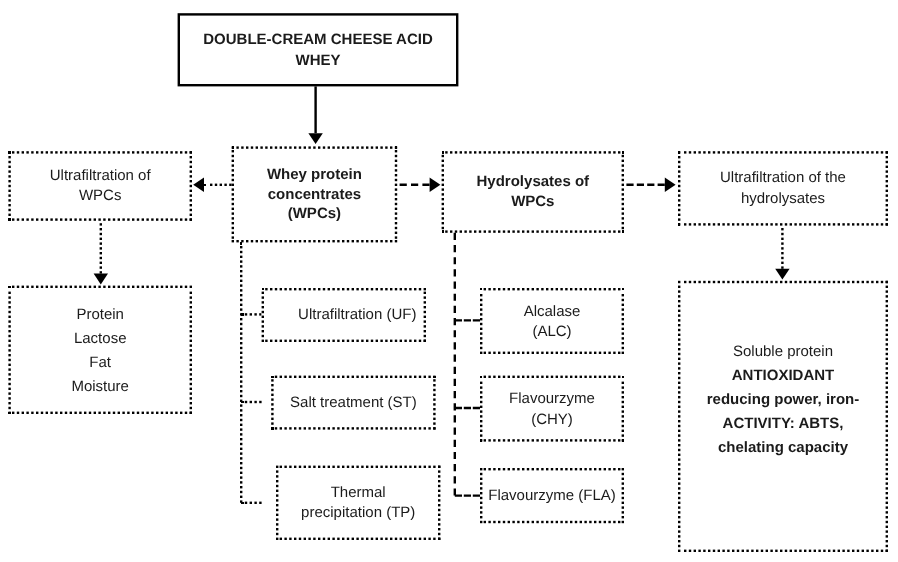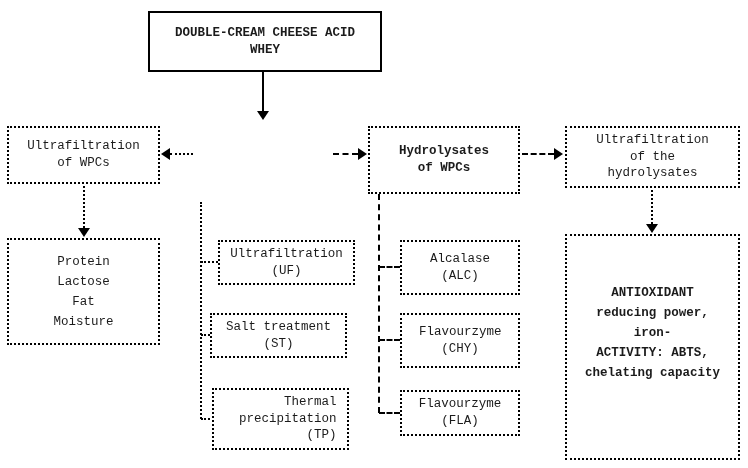--- a/index.html
+++ b/index.html
@@ -1,19 +1,19 @@
 <!DOCTYPE html>
 <html><head>
 <meta charset="utf-8">
 <style>
   * { margin:0; padding:0; box-sizing:border-box; }
   html,body { background:#ffffff; }
   .canvas {
     position:relative; width:748px; height:468px; background:#ffffff;
-    font-family:Liberation Mono, monospace; color:#1b1b1b; overflow:hidden;
+    font-family:Liberation Sans, sans-serif; color:#1b1b1b; overflow:hidden;
   }
   .box {
     position:absolute; border:2px dotted #000; background:#fff;
     display:flex; flex-direction:column; align-items:center; justify-content:center;
     text-align:center; font-size:12.5px; line-height:1.35;
   }
   .box.solid { border-style:solid; }
   .box.bold  { font-weight:bold; }
   .lines { line-height:1.6; }
   .b { font-weight:bold; }
@@ -34,20 +34,23 @@
 
 <div class="canvas">
 
   <div class="box solid bold" style="left:148px; top:11px; width:234px; height:61px; padding:4px 12px;">
     <span>DOUBLE-CREAM CHEESE ACID WHEY</span>
   </div>
 
   <div class="conn v-solid" style="left:262px; top:72px; height:39px;"></div>
   <div class="arrowhead ah-down" style="left:257px; top:111px;"></div>
 
+  <div class="box bold" style="left:193px; top:122px; width:138px; height:80px; padding:4px 20px;">
+    <span>Whey protein concentrates (WPCs)</span>
+  </div>
 
   <div class="conn h-dotted" style="left:170px; top:153px; width:23px;"></div>
   <div class="arrowhead ah-left" style="left:161px; top:148px;"></div>
 
   <div class="box" style="left:7px; top:126px; width:153px; height:58px; padding:4px 18px;">
     <span>Ultrafiltration of WPCs</span>
   </div>
 
   <div class="conn v-dotted" style="left:83px; top:186px; height:42px;"></div>
   <div class="arrowhead ah-down" style="left:78px; top:228px;"></div>
@@ -70,38 +73,39 @@
   <div class="arrowhead ah-right" style="left:554px; top:148px;"></div>
 
   <div class="box" style="left:565px; top:126px; width:175px; height:62px; padding:4px 20px;">
     <span>Ultrafiltration of the hydrolysates</span>
   </div>
 
   <div class="conn v-dotted" style="left:651px; top:190px; height:34px;"></div>
   <div class="arrowhead ah-down" style="left:646px; top:224px;"></div>
 
   <div class="box lines" style="left:565px; top:234px; width:175px; height:226px; padding:8px 8px 36px 8px;">
+    <div>Soluble protein</div>
     <div class="b">ANTIOXIDANT</div>
     <div class="b">reducing power, iron-</div>
     <div class="b">ACTIVITY: ABTS,</div>
     <div class="b">chelating capacity</div>
   </div>
 
   <div class="conn v-dotted" style="left:200px; top:202px; height:217px;"></div>
   <div class="conn h-dotted" style="left:201px; top:261px; width:17px;"></div>
   <div class="conn h-dotted" style="left:201px; top:334px; width:17px;"></div>
   <div class="conn h-dotted" style="left:201px; top:418px; width:17px;"></div>
 
   <div class="box" style="left:218px; top:240px; width:137px; height:45px; padding:4px 6px;align-items:flex-end;">
     <span>Ultrafiltration (UF)</span>
   </div>
-  <div class="box" style="left:210px; top:313px; width:137px; height:45px; padding:4px 6px;">
+  <div class="box" style="left:226px; top:313px; width:137px; height:45px; padding:4px 6px;">
     <span>Salt treatment (ST)</span>
   </div>
-  <div class="box" style="left:212px; top:388px; width:137px; height:62px; padding:4px 6px;text-align:right;">
+  <div class="box" style="left:230px; top:388px; width:137px; height:62px; padding:4px 6px;">
     <span class="wrapcap" style="max-width:112px;">Thermal precipitation (TP)</span>
   </div>
 
   <div class="conn v-dashed" style="left:378px; top:194px; height:219px;"></div>
   <div class="conn h-dashed" style="left:379px; top:266px; width:21px;"></div>
   <div class="conn h-dashed" style="left:379px; top:339px; width:21px;"></div>
   <div class="conn h-dashed" style="left:379px; top:412px; width:21px;"></div>
 
   <div class="box" style="left:400px; top:240px; width:120px; height:55px; padding:4px 6px;">
     <span class="wrapcap" style="max-width:60px;">Alcalase (ALC)</span>

